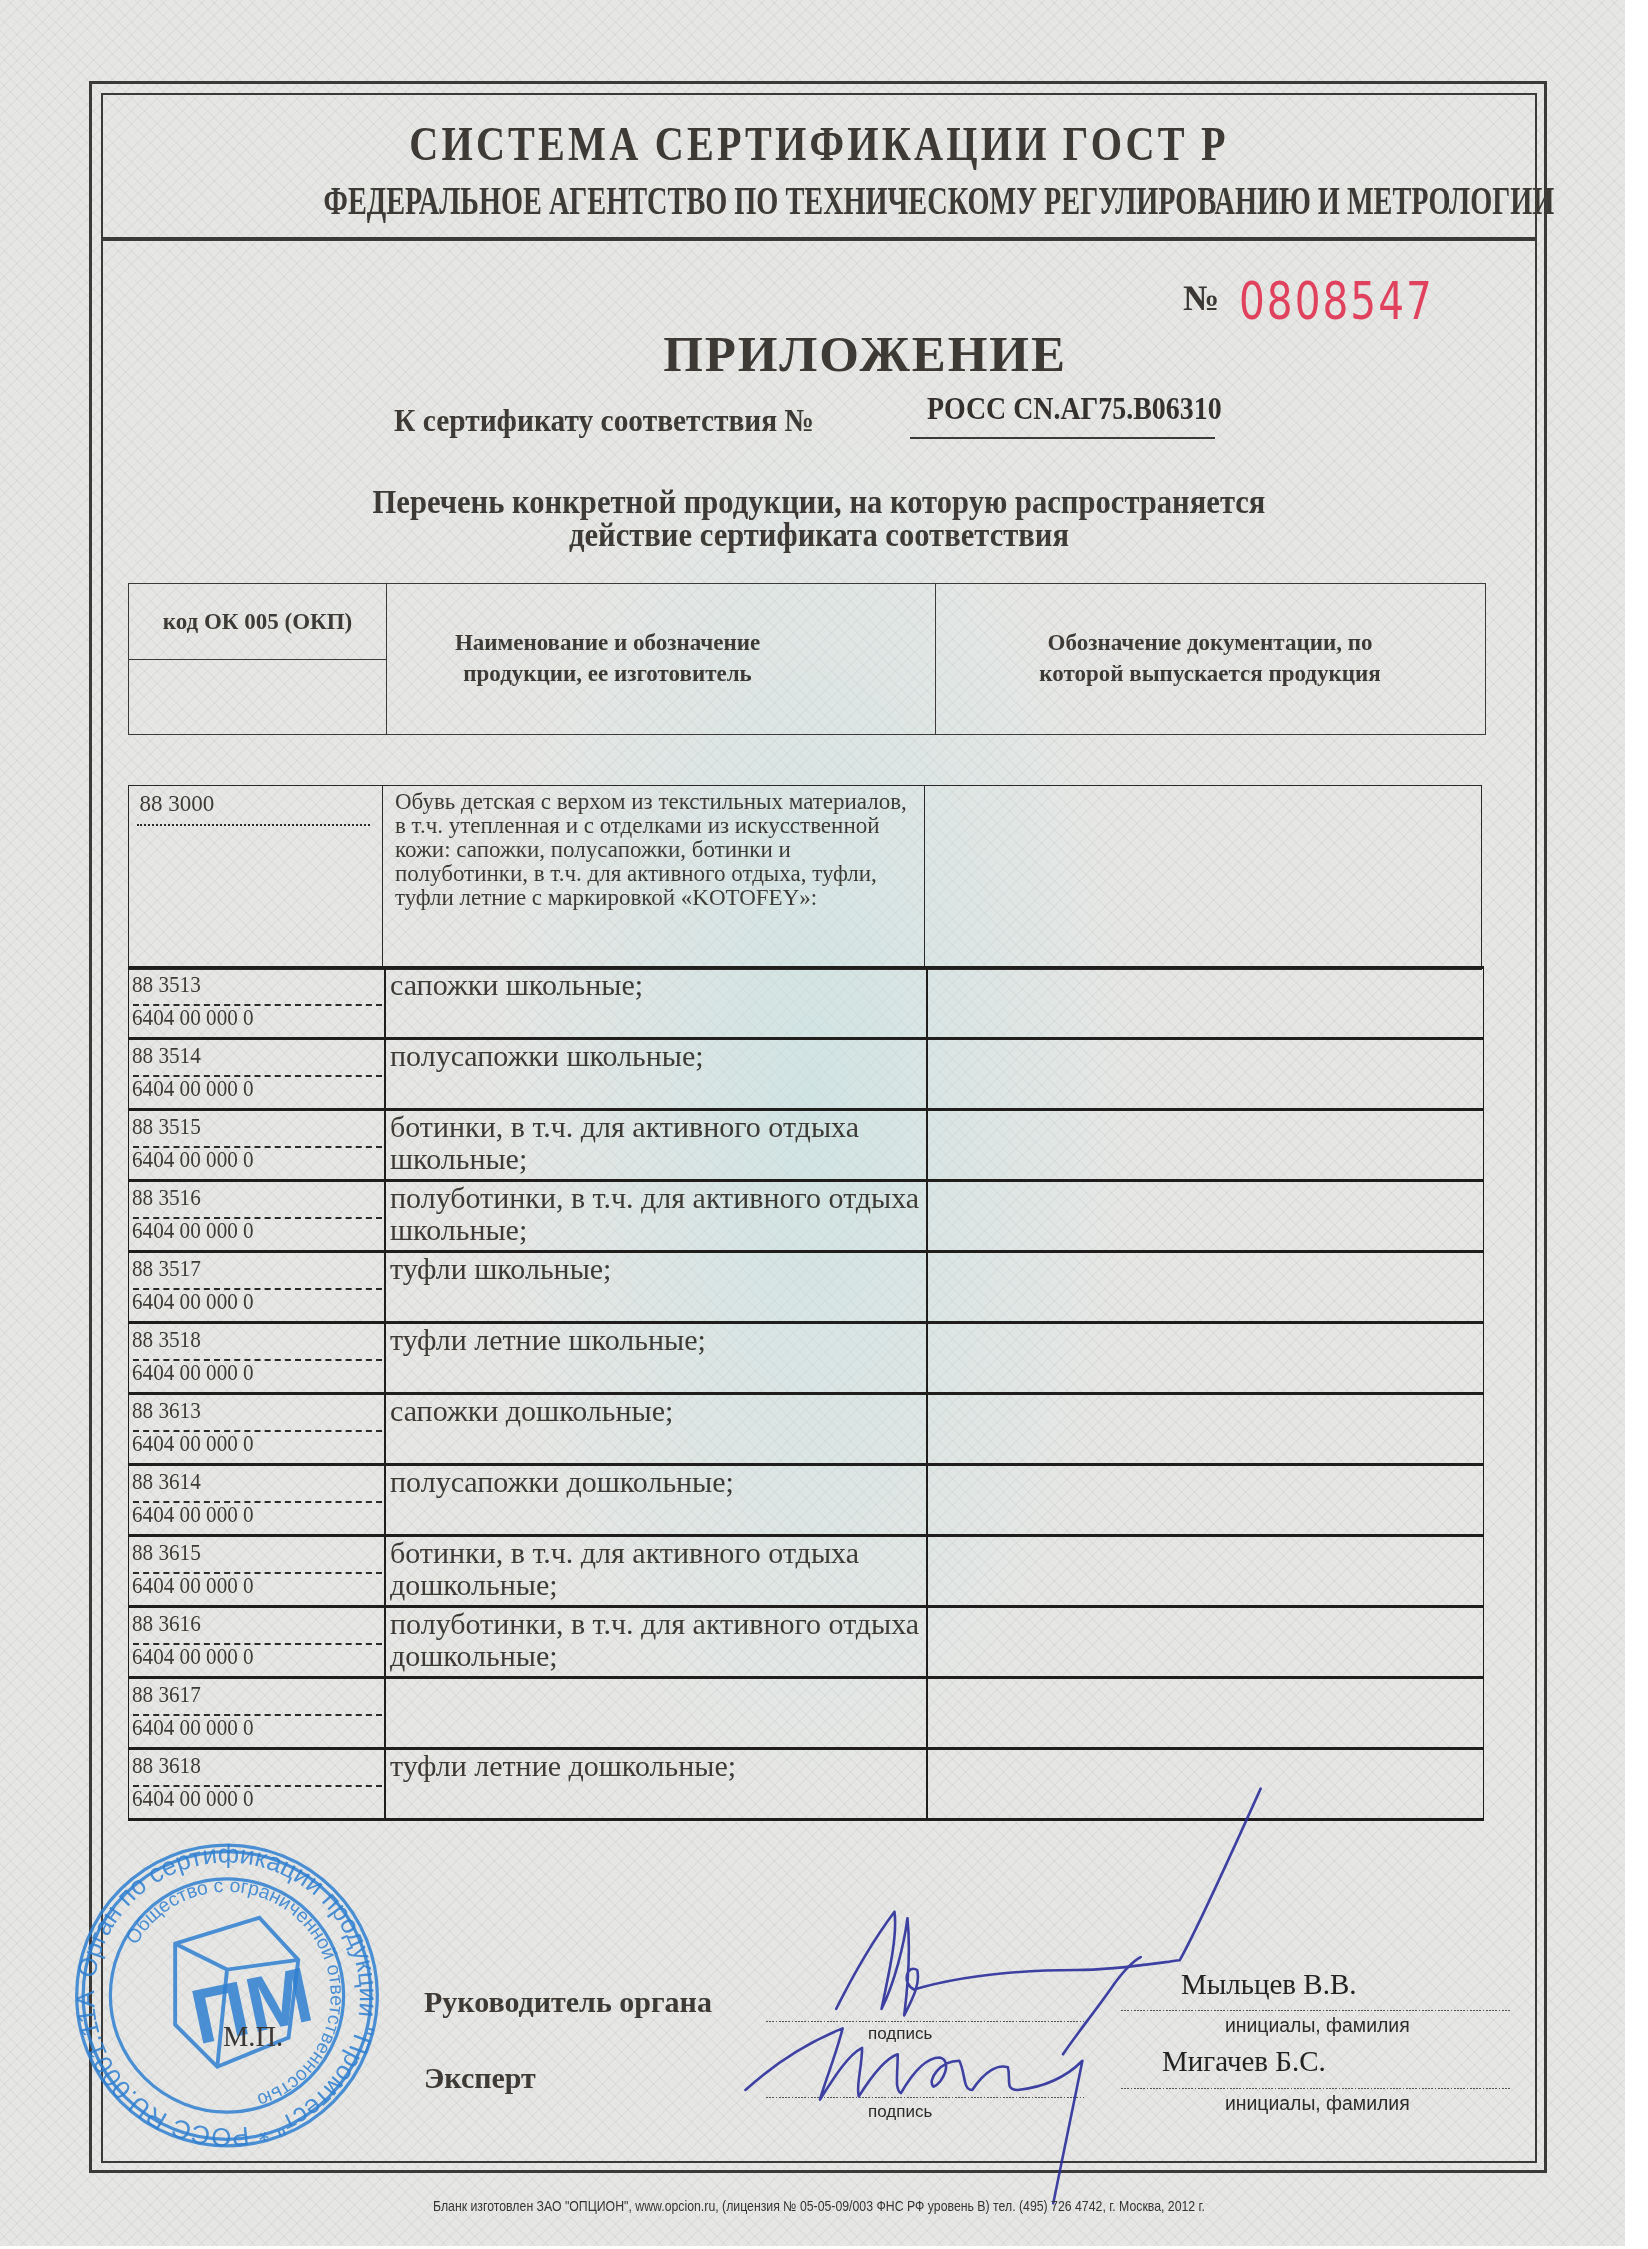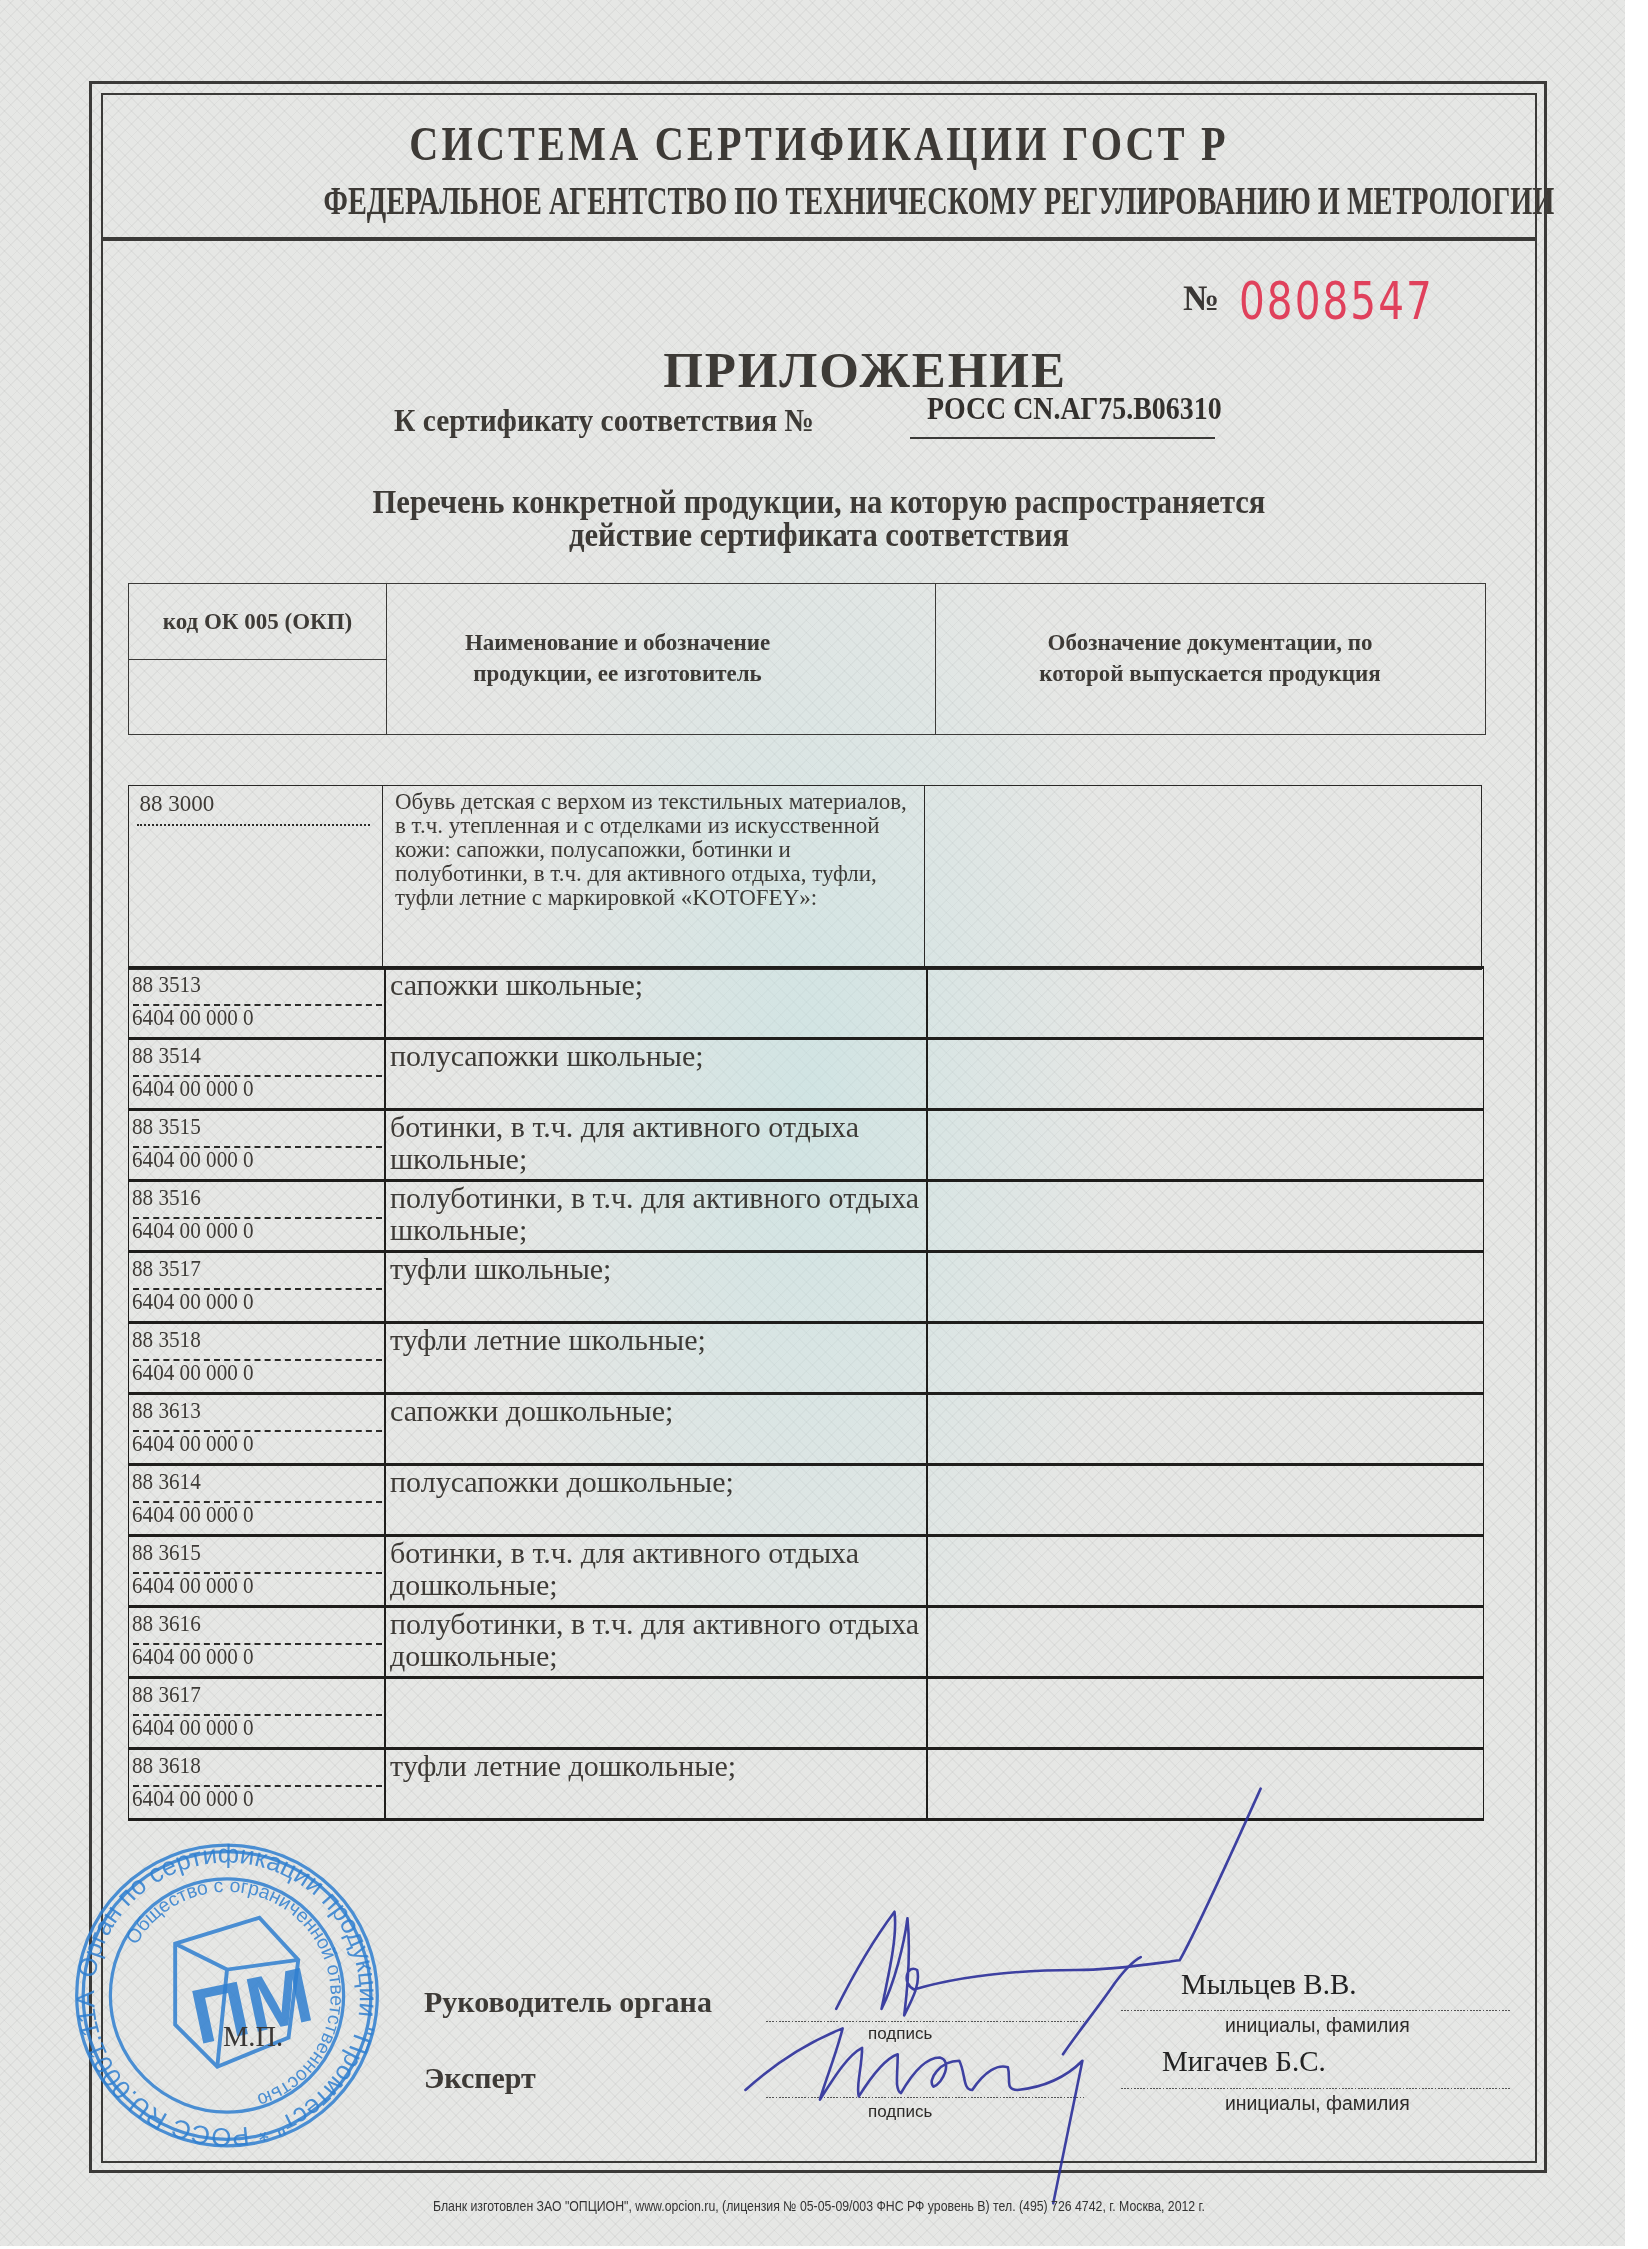--- a/index.html
+++ b/index.html
@@ -19,39 +19,39 @@
   .serif { font-family: "Liberation Serif", "DejaVu Serif", serif; color: #3d3a36; }
   .sans { font-family: "Liberation Sans", "DejaVu Sans", sans-serif; color: #2d2b29; }
   .abs { position: absolute; white-space: nowrap; }
 
   .title1 { left: 101px; width: 1436px; top: 115px; text-align: center; font-size: 49px; font-weight: bold; letter-spacing: 3.9px; transform: scaleX(0.82); transform-origin: center; }
   .title2 { left: 101px; width: 1436px; top: 176px; text-align: center; font-size: 41px; font-weight: bold; transform: scaleX(0.69); transform-origin: center; }
 
   .num-sign { left: 1183px; top: 277px; font-size: 36px; font-weight: bold; color: #3a3735; }
   .num-value { left: 1239px; top: 271px; font-family: "DejaVu Sans", sans-serif; font-size: 52px; color: #e0415c; letter-spacing: 2.6px; transform: scaleX(0.78); transform-origin: left; }
 
-  .annex-title { left: 101px; width: 1528px; top: 341px; text-align: center; font-size: 51px; font-weight: bold; letter-spacing: 1.9px; }
+  .annex-title { left: 101px; width: 1528px; top: 325px; text-align: center; font-size: 51px; font-weight: bold; letter-spacing: 1.9px; }
 
   .cert-label { left: 394px; top: 402px; font-size: 32px; font-weight: bold; transform: scaleX(0.92); transform-origin: left; }
   .cert-underline { position: absolute; left: 910px; top: 437px; width: 305px; height: 1.9px; background: #3b3a38; }
   .cert-number { left: 927px; top: 391px; font-size: 31px; font-weight: bold; transform: scaleX(0.9); transform-origin: left; color: #33302d; }
 
   .list-title { left: 101px; width: 1436px; text-align: center; font-size: 34px; font-weight: bold; transform: scaleX(0.9); transform-origin: center; }
   .list-l1 { top: 483px; }
   .list-l2 { top: 516px; }
 
   
   .hdr { position: absolute; left: 128px; top: 583px; width: 1358px; height: 152px; border: 1.9px solid #3b3a38; box-sizing: border-box; }
   .hdr .v1 { position: absolute; left: 257px; top: 0; width: 1.3px; height: 100%; background: #3b3a38; }
   .hdr .v2 { position: absolute; left: 806px; top: 0; width: 1.3px; height: 100%; background: #3b3a38; }
   .hdr .h1 { position: absolute; left: 0; top: 75px; width: 258px; height: 1.3px; background: #3b3a38; }
   .hdr-cell { position: absolute; text-align: center; font-weight: bold; font-size: 23px; line-height: 31px; white-space: normal; display: flex; align-items: center; justify-content: center; }
   .hdr-c1a { left: 0; top: 0; width: 257px; height: 75px; }
   .hdr-c1b { left: 0; top: 76px; width: 257px; height: 74px; }
-  .hdr-c2 { left: 256px; top: 0; width: 465px; height: 148px; justify-content: center; }
+  .hdr-c2 { left: 246px; top: 0; width: 465px; height: 148px; justify-content: center; }
   .hdr-c3 { left: 807px; top: 0; width: 548px; height: 148px; }
 
   
   .prod { position: absolute; left: 128px; top: 758px; width: 1354px; height: 185px; border: 1.9px solid #2a2927; border-bottom-width: 3.2px; box-sizing: border-box; margin-top: 27px; }
   .prod .v1 { position: absolute; left: 253px; top: 0; width: 1.3px; height: 100%; background: #2a2927; }
   .prod .v2 { position: absolute; left: 795px; top: 0; width: 1.3px; height: 100%; background: #2a2927; }
   .prod-code { position: absolute; left: 10.4px; top: 5.2px; font-size: 23px; }
   .prod-dash { position: absolute; left: 7.8px; top: 38px; width: 233px; border-top: 2.6px dotted #2a2927; }
   .prod-desc { position: absolute; left: 266px; top: 3.9px; width: 518px; font-size: 23px; line-height: 24px; white-space: normal; }
 

